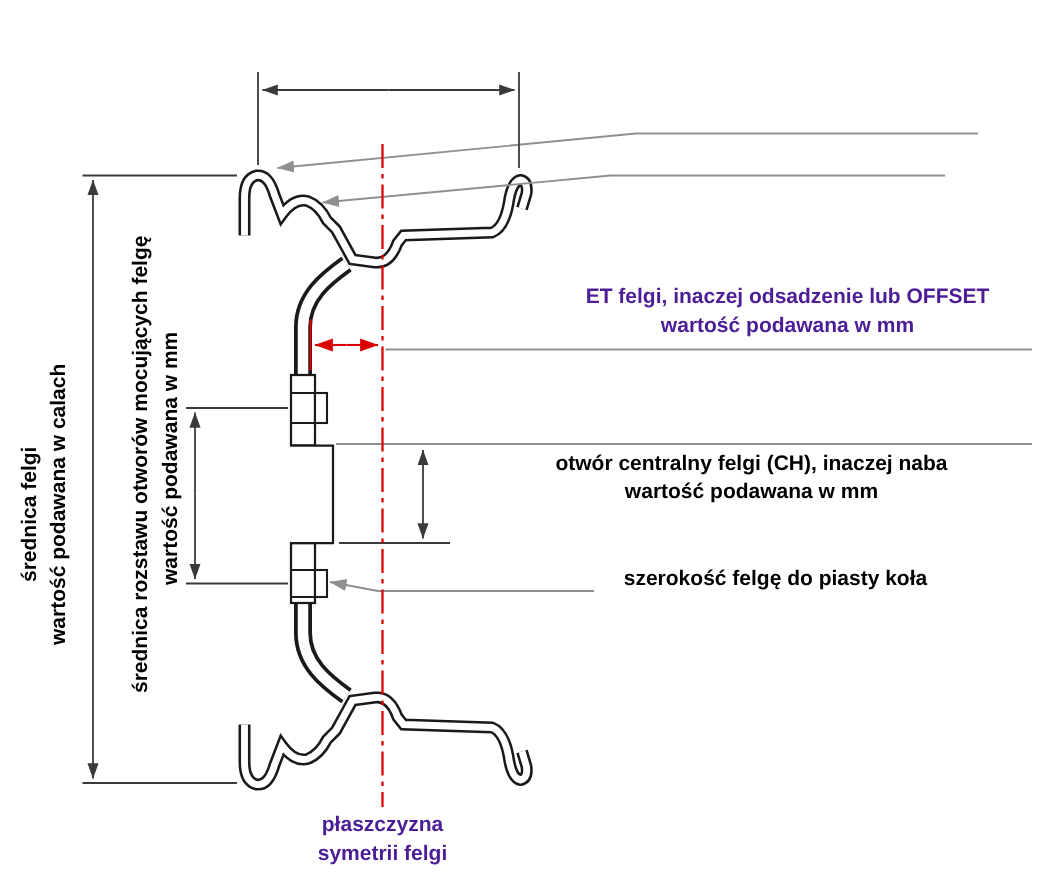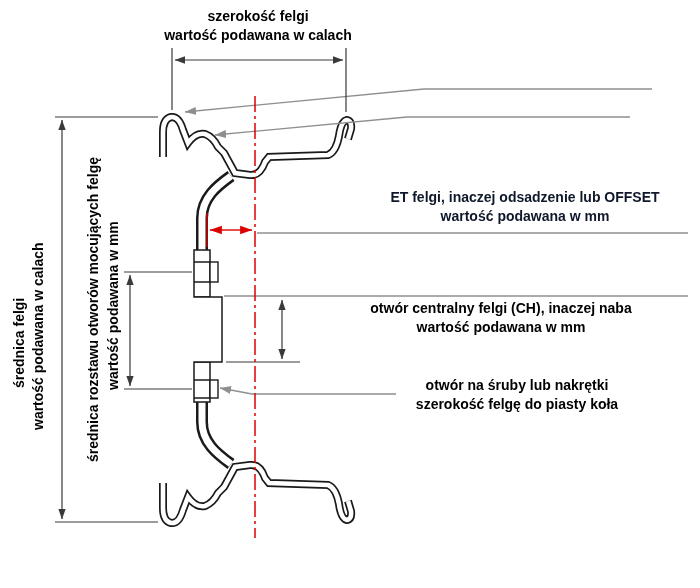--- a/index.html
+++ b/index.html
@@ -10,21 +10,21 @@
   .stage svg{position:absolute;left:0;top:0;}
   .lbl{
     position:absolute;font-weight:bold;font-size:14px;line-height:19px;
     color:#000;text-align:center;
   }
   .lbl .ln{display:block;white-space:nowrap;}
   .rot{
     position:absolute;font-weight:bold;font-size:14px;line-height:18px;color:#000;
     white-space:nowrap;transform:rotate(-90deg);transform-origin:0 0;
   }
-  .red{color:#0f172a;}
+  .red{color:#4c1d95;}
 </style>
 </head>
 <body>
 
 <div class="stage">
 
   <svg width="700" height="588" viewBox="0 0 700 588">
     <defs>
       <marker id="aDim" markerWidth="9" markerHeight="7" refX="8.5" refY="3.5" orient="auto">
         <path d="M0,0.4 L8.7,3.5 L0,6.6 Z" fill="#3a3a3a"></path>
@@ -103,41 +103,40 @@
     <g>
       <path d="M255,96 L255,538" stroke="#dd0000" stroke-width="1.5" stroke-dasharray="16 4 3 4" fill="none"></path>
       <g stroke="#dd0000" stroke-width="1.4" fill="none">
         <path d="M207,213 L207,247"></path>
         <path d="M231,230 L210,230" marker-end="url(#aRed)"></path>
         <path d="M231,230 L252,230" marker-end="url(#aRed)"></path>
       </g>
     </g>
   </svg>
 
-  <div class="lbl" style="left:108px;top:7px;width:300px">
-    <span class="ln">szerokość felgi</span>
-    <span class="ln">wartość podawana w calach</span>
-  </div>
 
 
 
   <div class="lbl red" style="left:360px;top:188px;width:330px">
     <span class="ln">ET felgi, inaczej odsadzenie lub OFFSET</span>
     <span class="ln">wartość podawana w mm</span>
   </div>
 
   <div class="lbl" style="left:336px;top:299px;width:330px">
     <span class="ln">otwór centralny felgi (CH), inaczej naba</span>
     <span class="ln">wartość podawana w mm</span>
   </div>
 
   <div class="lbl" style="left:352px;top:376px;width:330px">
-    <span class="ln">otwór na śruby lub nakrętki</span>
     <span class="ln">szerokość felgę do piasty koła</span>
   </div>
 
+  <div class="lbl red" style="left:175px;top:540px;width:160px">
+    <span class="ln">płaszczyzna</span>
+    <span class="ln">symetrii felgi</span>
+  </div>
 
   <div class="rot" style="left:10px;top:388px">średnica felgi</div>
   <div class="rot" style="left:29px;top:430px">wartość podawana w calach</div>
   <div class="rot" style="left:84px;top:462px">średnica rozstawu otworów mocujących felgę</div>
   <div class="rot" style="left:104px;top:390px">wartość podawana w mm</div>
 
 </div>
 
 </body></html>

